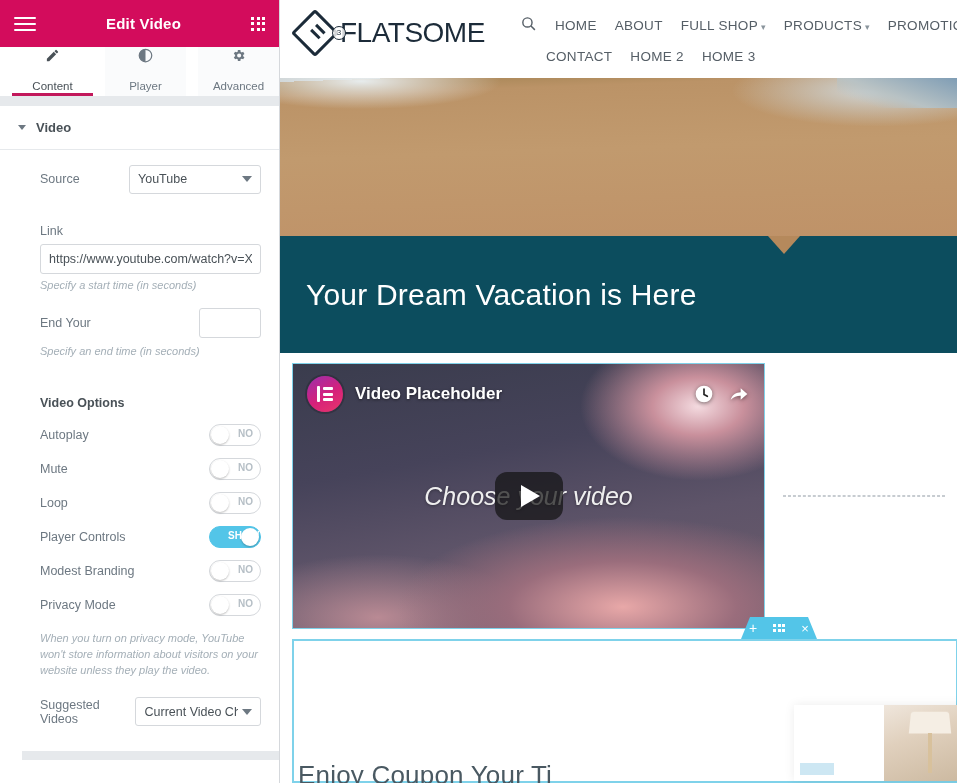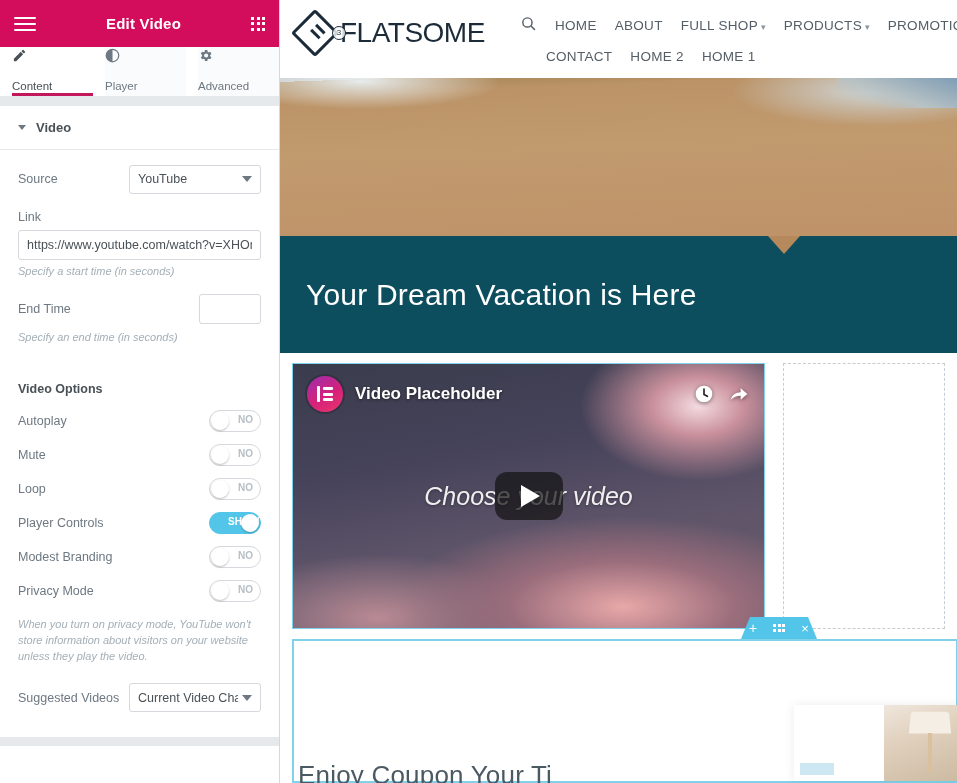--- a/index.html
+++ b/index.html
@@ -31,37 +31,37 @@
     letter-spacing: .2px; flex: 1; text-align: center;
   }
   .hamburger { width: 22px; display: flex; flex-direction: column; gap: 4px; cursor: pointer; }
   .hamburger i { display:block; height: 2px; background: #fff; border-radius: 1px; }
   .gridicon { display: grid; grid-template-columns: repeat(3,3px); grid-template-rows: repeat(3,3px);
               gap: 2.5px; cursor: pointer; }
   .gridicon i { display:block; width: 3px; height: 3px; background: #fff; }
 
   .tabs { height: 50px; display: flex; background: #fff; border-bottom: 1px solid #e6e9ec; flex: none; }
   .tab {
-    flex: 1; display: flex; flex-direction: column; justify-content: center;
+    flex: 1; display: flex; flex-direction: column; align-items: center; justify-content: center;
     gap: 17px; color: #6d7882; font-size: 11.5px; cursor: pointer; position: relative;
     border-bottom: 3px solid transparent; background: #fafbfc; margin-left: 12px;
   }
   .tab.active { color: #495157; background: #fff; border-bottom-color: #c2185b; }
   .tab svg { display: block; }
   .tabs-sep { height: 9px; background: #e6e9ec; flex: none; }
 
   .section-head {
     height: 44px; display: flex; align-items: center; gap: 10px;
     padding: 0 18px; border-bottom: 1px solid #e6e9ec;
     font-size: 13px; font-weight: bold; color: #495157; cursor: pointer; flex: none;
     background: #fff;
   }
   .caret-d { width: 0;height: 0;border-left: 4.5px solid transparent;border-right: 4.5px solid transparent;border-top: 5px solid #6d7882; }
 
-  .panel-body { flex: 1; overflow: hidden; background: #fff; }
+  .panel-body { flex: 1; overflow: hidden; background: #fff; padding-left: 22px; }
   .ctrl { display: flex; align-items: center; justify-content: space-between; padding: 0 18px; min-height: 34px; }
   .ctrl-label { font-size: 12.5px; color: #6d7882; }
   .ctrl-full { padding: 0 18px; }
   .sel {
     width: 132px; height: 29px; border: 1px solid #d5d8dc; border-radius: 3px; background: #fff;
     display: flex; align-items: center; padding: 0 8px; font-size: 12.5px; color: #495157;
     cursor: pointer; position: relative; overflow: hidden; white-space: nowrap;
   }
   .sel span.v { flex: 1; overflow: hidden; text-overflow: clip; }
   .sel .dcar { width: 0;height: 0;border-left: 5px solid transparent;border-right: 5px solid transparent;border-top: 6px solid #6d7882; margin-left: 4px; }
@@ -136,21 +136,21 @@
     display: flex; align-items: center; padding-left: 14px;
   }
   .banner .notch {
     position: absolute; top: 0; left: 488px; width: 0; height: 0;
     border-left: 16px solid transparent; border-right: 16px solid transparent;
     border-top: 18px solid #b5895c;
   }
   .banner h2 { margin: 12px; color: #fff; font-size: 30px; font-weight: normal; letter-spacing: .2px; }
 
   .stage { position: relative; padding: 10px 0 0 0; background: #fff; height: 276px; }
-  .row-cols { display: flex; gap: 8px; padding: 0 12px; }
+  .row-cols { display: flex; gap: 8px; padding: 0 12px; align-items: center; }
   .col-video { width: 473px; position: relative; }
   .col-empty { flex: 1; border: 1px dashed #c7ccd1; margin-left: 10px; }
 
   .vid {
     position: relative; width: 473px; height: 266px; overflow: hidden;
     border: 1px solid #7fd2ea;
     background:
       radial-gradient(ellipse 190px 120px at 86% 16%, #f4dbe0 0%, #c9909c 24%, rgba(120,90,110,0) 62%),
       radial-gradient(ellipse 300px 120px at 70% 92%, #e8a8a8 0%, #9a6d7c 38%, rgba(80,70,95,0) 75%),
       radial-gradient(ellipse 220px 90px at 18% 96%, #b98a94 0%, rgba(70,62,86,0) 70%),
@@ -282,29 +282,29 @@
     <div class="panel-body">
 
       <div class="ctrl" style="margin-top:12px">
         <span class="ctrl-label">Source</span>
         <div class="sel">
           <span class="v">YouTube</span>
           <span class="dcar"></span>
         </div>
       </div>
 
-      <div class="ctrl-full" style="margin-top:14px">
+      <div class="ctrl-full" style="margin-top:28px">
         <div class="ctrl-label" style="margin-bottom:6px">Link</div>
         <input class="txtin" type="text" value="https://www.youtube.com/watch?v=XHOm" style="">
       </div>
 
       <div class="hint">Specify a start time (in seconds)</div>
 
       <div class="ctrl" style="margin-top:12px">
-        <span class="ctrl-label">End Time</span>
+        <span class="ctrl-label">End Your</span>
         <input class="smallin" type="text" value="" style="">
       </div>
       <div class="hint">Specify an end time (in seconds)</div>
 
       <div class="grp-title" style="margin-top:36px">Video Options</div>
 
       <div class="ctrl" style="margin-top:8px">
         <span class="ctrl-label">Autoplay</span>
         <div class="switch">
           <span class="knob"></span>
@@ -389,21 +389,21 @@
           </span>
           <a>HOME</a>
           <a>ABOUT</a>
           <a><span>FULL SHOP</span><span class="chev">▾</span></a>
           <a><span>PRODUCTS</span><span class="chev">▾</span></a>
           <a>PROMOTIONS</a>
         </div>
         <div class="nav-row second">
           <a>CONTACT</a>
           <a>HOME 2</a>
-          <a>HOME 1</a>
+          <a>HOME 3</a>
         </div>
       </div>
     </div>
 
     <div class="beach"></div>
 
     <div class="banner">
       <div class="notch"></div>
       <h2>Your Dream Vacation is Here</h2>
     </div>

